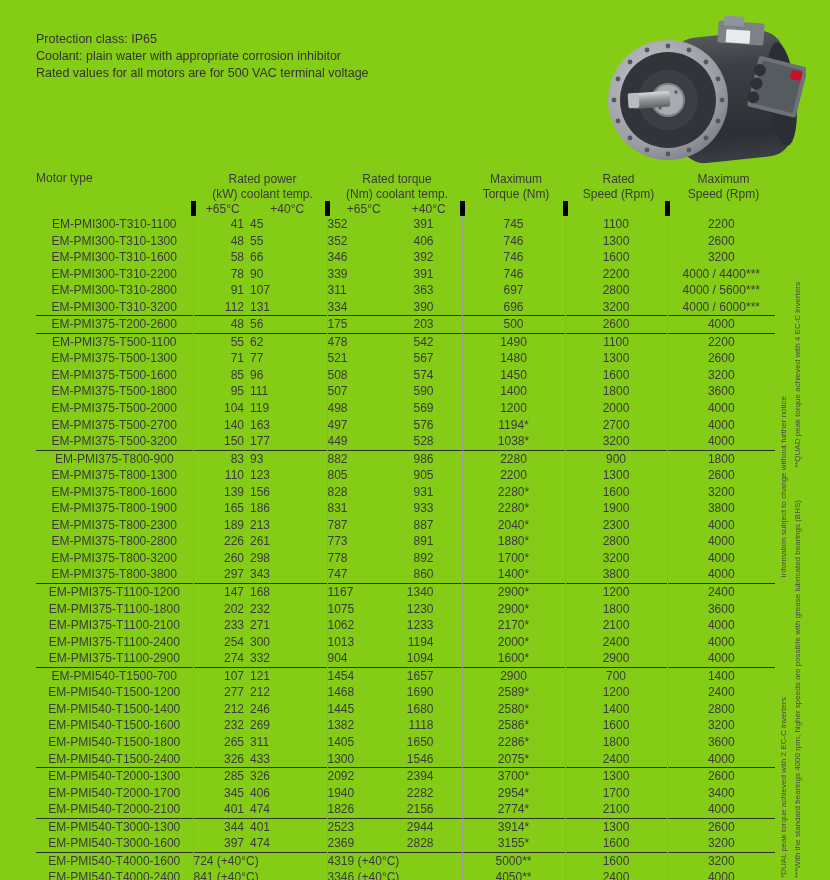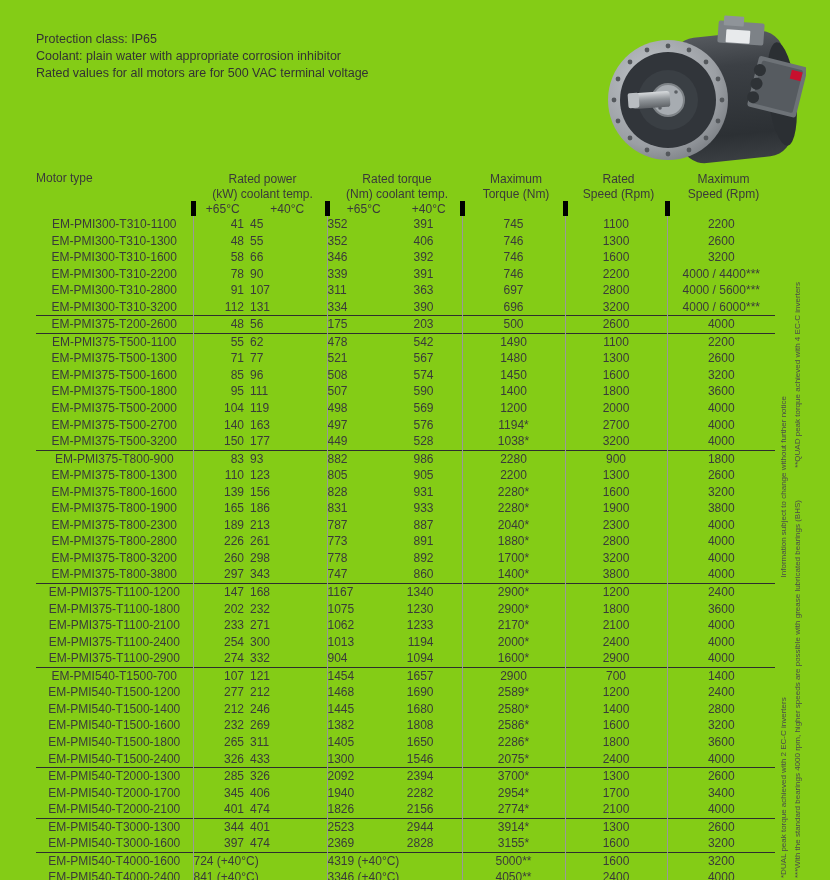--- a/index.html
+++ b/index.html
@@ -460,21 +460,21 @@
             <td class="c-t40">1680</td>
             <td class="c-max">2580*</td>
             <td class="c-rs">1400</td>
             <td class="c-ms">2800</td>
           </tr>
           <tr>
             <td class="c-name">EM-PMI540-T1500-1600</td>
             <td class="c-p65">232</td>
             <td class="c-p40">269</td>
             <td class="c-t65">1382</td>
-            <td class="c-t40">1808</td>
+            <td class="c-t40">1118</td>
             <td class="c-max">2586*</td>
             <td class="c-rs">1600</td>
             <td class="c-ms">3200</td>
           </tr>
           <tr>
             <td class="c-name">EM-PMI540-T1500-1800</td>
             <td class="c-p65">265</td>
             <td class="c-p40">311</td>
             <td class="c-t65">1405</td>
             <td class="c-t40">1650</td>

